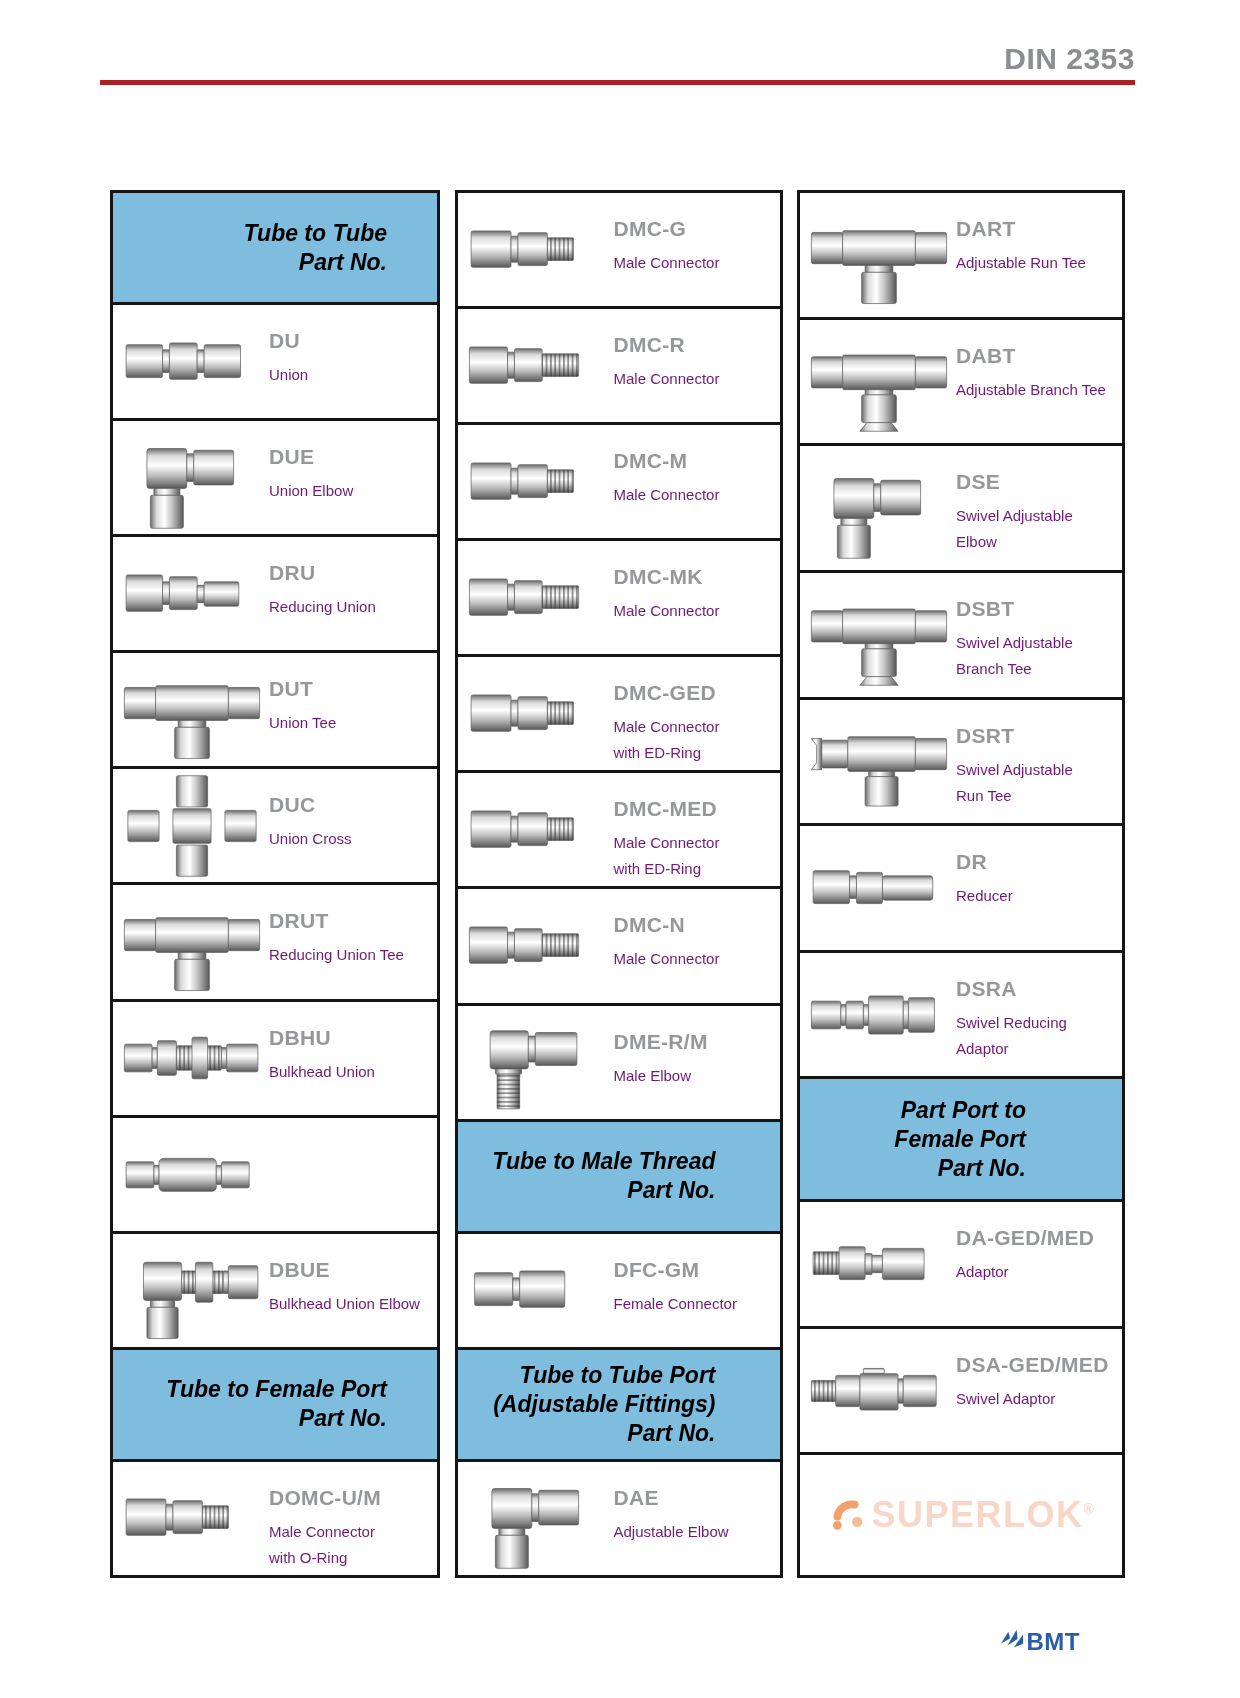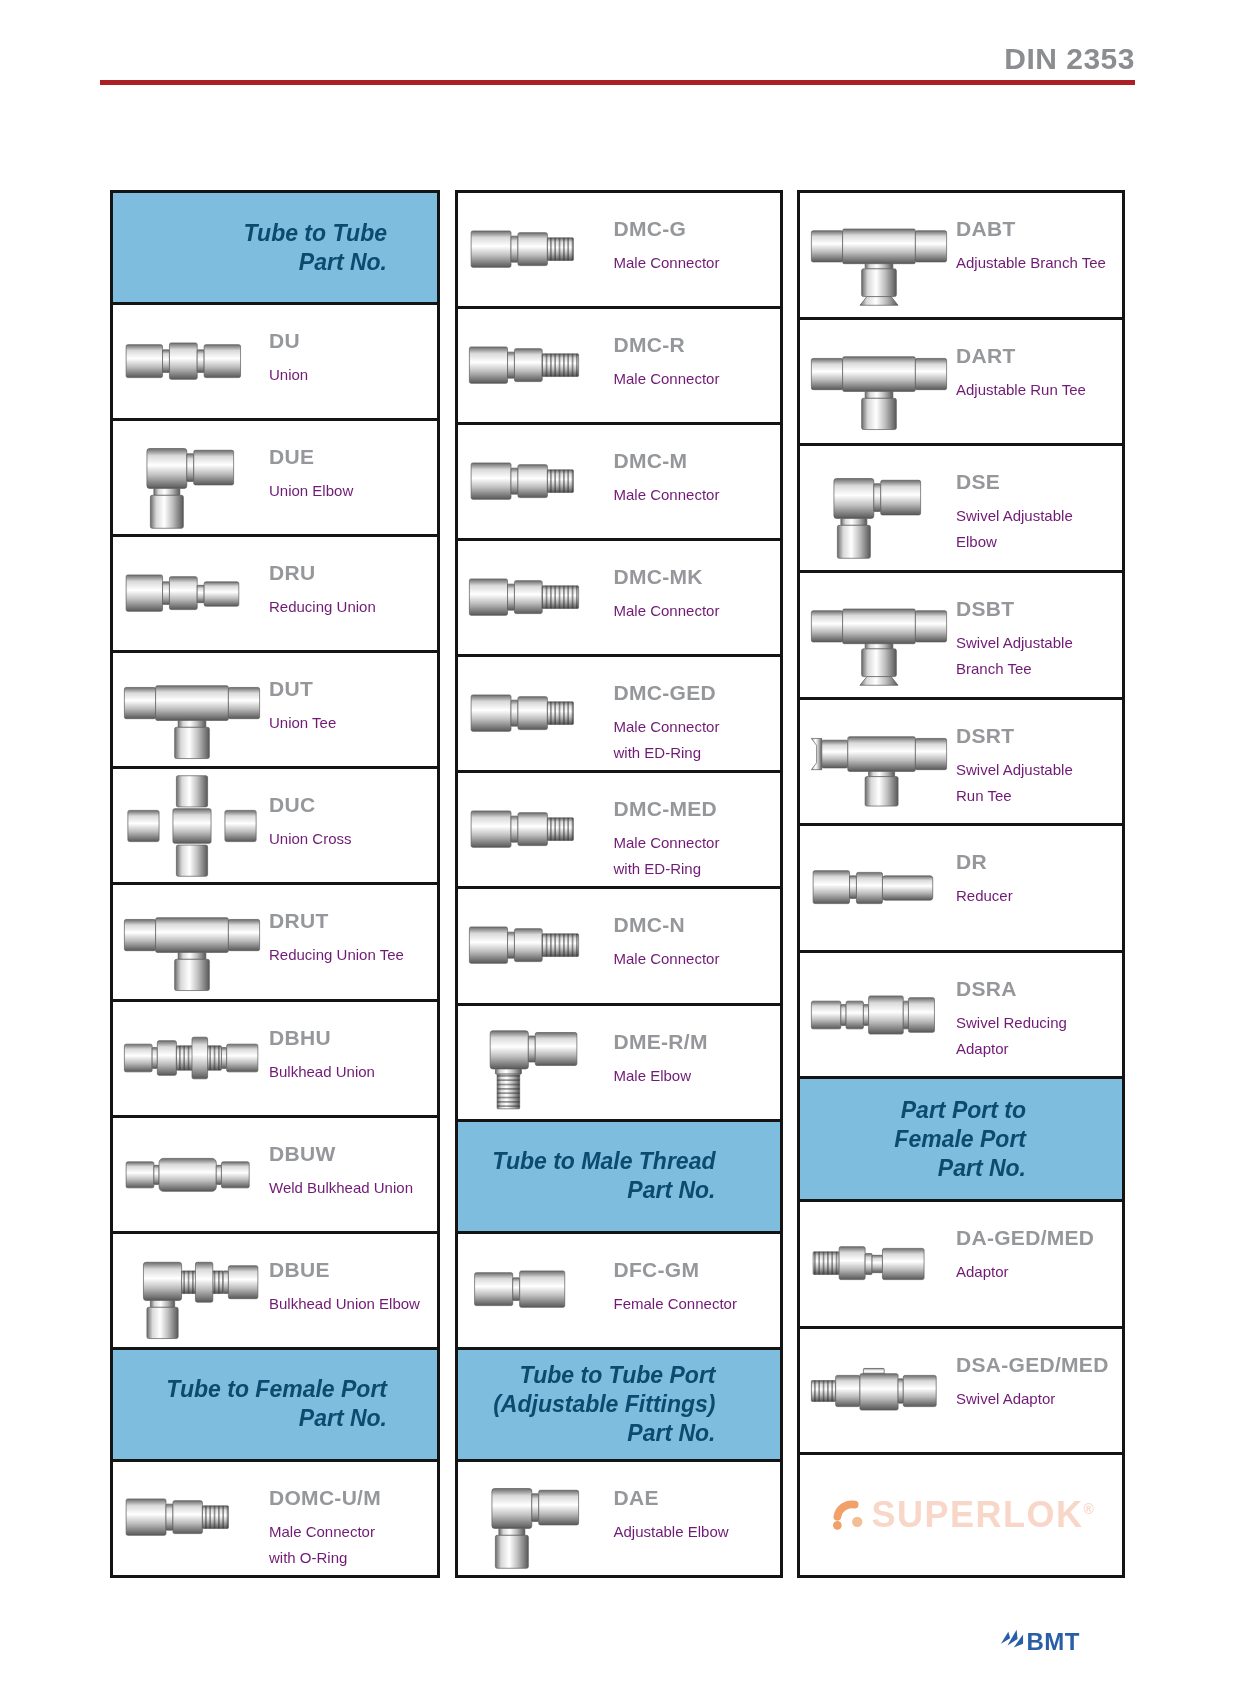--- a/index.html
+++ b/index.html
@@ -10,21 +10,21 @@
   .red-rule{position:absolute;top:80px;left:100px;width:1035px;height:5px;background:#AC1F24;}
 
   .grid{position:absolute;top:190px;left:110px;width:1015px;height:1388px;
     display:flex;justify-content:space-between;}
   .column{width:328px;border:3px solid #141414;display:flex;flex-direction:column;background:#fff;box-sizing:border-box;}
   .column.col1{width:330px;}
   .cell{flex:1 1 0;border-top:3px solid #141414;box-sizing:border-box;overflow:hidden;}
   .cell:first-child{border-top:none;}
 
   .cell.header{background:#7FBDDE;display:flex;flex-direction:column;justify-content:center;
-    text-align:right;color:#0c4a6e;font-weight:bold;font-style:italic;}
+    text-align:right;color:#000000;font-weight:bold;font-style:italic;}
   .hline{font-size:23px;line-height:29px;}
   .col1 .cell.header{padding-right:50px;}
   .col2 .cell.header{padding-right:64px;}
   .col3 .cell.header{padding-right:96px;}
 
   .cell.item{display:flex;align-items:center;padding:2px 6px 2px 8px;}
   .fig{width:142px;height:104px;flex:0 0 142px;display:flex;align-items:center;justify-content:center;}
   .fig svg{width:100%;height:100%;}
   .txt{flex:1 1 auto;align-self:flex-start;padding-top:22px;padding-left:6px;}
   .part{font-size:21px;font-weight:bold;color:#95979A;margin-bottom:9px;letter-spacing:0.3px;}
@@ -187,24 +187,20 @@
       <div class="cell item">
         <div class="fig">
           <svg viewBox="0 0 160 120">
             <rect x="4" y="46" width="32" height="30" rx="2" fill="url(#gmv)" stroke="#5a5a5a" stroke-width="0.8"></rect>
             <rect x="36" y="50" width="6" height="22" rx="1" fill="url(#gmv)" stroke="#5a5a5a" stroke-width="0.8"></rect>
             <rect x="42" y="42" width="66" height="38" rx="5" fill="url(#gmv)" stroke="#5a5a5a" stroke-width="0.8"></rect>
             <rect x="108" y="50" width="6" height="22" rx="1" fill="url(#gmv)" stroke="#5a5a5a" stroke-width="0.8"></rect>
             <rect x="114" y="46" width="32" height="30" rx="2" fill="url(#gmv)" stroke="#5a5a5a" stroke-width="0.8"></rect>
           </svg>
         </div>
-        <div class="txt">
-          <div class="part">DBUW</div>
-          <div class="desc">Weld Bulkhead Union</div>
-        </div>
       </div>
       <div class="cell item">
         <div class="fig">
           <svg viewBox="0 0 160 120">
             <rect x="24" y="28" width="44" height="44" rx="3" fill="url(#gmv)" stroke="#5a5a5a" stroke-width="0.8"></rect>
             <rect x="68" y="38" width="48" height="26" rx="1" fill="url(#gmv)" stroke="#5a5a5a" stroke-width="0.8"></rect>
             <rect x="68" y="38" width="48" height="26" fill="url(#pthv)"></rect>
             <rect x="84" y="28" width="20" height="46" rx="2" fill="url(#gmv)" stroke="#5a5a5a" stroke-width="0.8"></rect>
             <rect x="116" y="38" width="6" height="26" rx="1" fill="url(#gmv)" stroke="#5a5a5a" stroke-width="0.8"></rect>
             <rect x="122" y="32" width="34" height="38" rx="2" fill="url(#gmv)" stroke="#5a5a5a" stroke-width="0.8"></rect>
@@ -397,46 +393,46 @@
         <div class="txt">
           <div class="part">DAE</div>
           <div class="desc">Adjustable Elbow</div>
         </div>
       </div>
     </div>
     <div class="column col3">
       <div class="cell item">
         <div class="fig">
           <svg viewBox="0 0 160 120">
+            <rect x="2" y="34" width="36" height="36" rx="2" fill="url(#gmv)" stroke="#5a5a5a" stroke-width="0.8"></rect>
+            <rect x="38" y="32" width="84" height="40" rx="2" fill="url(#gmv)" stroke="#5a5a5a" stroke-width="0.8"></rect>
+            <rect x="122" y="34" width="36" height="36" rx="2" fill="url(#gmv)" stroke="#5a5a5a" stroke-width="0.8"></rect>
+            <rect x="64" y="72" width="32" height="8" rx="1" fill="url(#gmh)" stroke="#5a5a5a" stroke-width="0.8"></rect>
+            <rect x="60" y="80" width="40" height="36" rx="2" fill="url(#gmh)" stroke="#5a5a5a" stroke-width="0.8"></rect>
+          </svg>
+        </div>
+        <div class="txt">
+          <div class="part">DART</div>
+          <div class="desc">Adjustable Run Tee</div>
+        </div>
+      </div>
+      <div class="cell item">
+        <div class="fig">
+          <svg viewBox="0 0 160 120">
             <rect x="2" y="32" width="36" height="36" rx="2" fill="url(#gmv)" stroke="#5a5a5a" stroke-width="0.8"></rect>
             <rect x="38" y="30" width="84" height="40" rx="2" fill="url(#gmv)" stroke="#5a5a5a" stroke-width="0.8"></rect>
             <rect x="122" y="32" width="36" height="36" rx="2" fill="url(#gmv)" stroke="#5a5a5a" stroke-width="0.8"></rect>
             <rect x="64" y="70" width="32" height="6" rx="1" fill="url(#gmh)" stroke="#5a5a5a" stroke-width="0.8"></rect>
             <rect x="60" y="76" width="40" height="32" rx="2" fill="url(#gmh)" stroke="#5a5a5a" stroke-width="0.8"></rect>
             <polygon points="58,118 102,118 94,108 66,108" fill="url(#gmh)" stroke="#5a5a5a" stroke-width="0.8"></polygon>
           </svg>
         </div>
         <div class="txt">
           <div class="part">DABT</div>
           <div class="desc">Adjustable Branch Tee</div>
-        </div>
-      </div>
-      <div class="cell item">
-        <div class="fig">
-          <svg viewBox="0 0 160 120">
-            <rect x="2" y="34" width="36" height="36" rx="2" fill="url(#gmv)" stroke="#5a5a5a" stroke-width="0.8"></rect>
-            <rect x="38" y="32" width="84" height="40" rx="2" fill="url(#gmv)" stroke="#5a5a5a" stroke-width="0.8"></rect>
-            <rect x="122" y="34" width="36" height="36" rx="2" fill="url(#gmv)" stroke="#5a5a5a" stroke-width="0.8"></rect>
-            <rect x="64" y="72" width="32" height="8" rx="1" fill="url(#gmh)" stroke="#5a5a5a" stroke-width="0.8"></rect>
-            <rect x="60" y="80" width="40" height="36" rx="2" fill="url(#gmh)" stroke="#5a5a5a" stroke-width="0.8"></rect>
-          </svg>
-        </div>
-        <div class="txt">
-          <div class="part">DART</div>
-          <div class="desc">Adjustable Run Tee</div>
         </div>
       </div>
       <div class="cell item">
         <div class="fig">
           <svg viewBox="0 0 160 120">
             <rect x="28" y="26" width="46" height="46" rx="3" fill="url(#gmv)" stroke="#5a5a5a" stroke-width="0.8"></rect>
             <rect x="74" y="32" width="8" height="32" rx="1" fill="url(#gmv)" stroke="#5a5a5a" stroke-width="0.8"></rect>
             <rect x="82" y="28" width="46" height="40" rx="2" fill="url(#gmv)" stroke="#5a5a5a" stroke-width="0.8"></rect>
             <rect x="36" y="72" width="30" height="8" rx="1" fill="url(#gmh)" stroke="#5a5a5a" stroke-width="0.8"></rect>
             <rect x="32" y="80" width="38" height="38" rx="2" fill="url(#gmh)" stroke="#5a5a5a" stroke-width="0.8"></rect>

